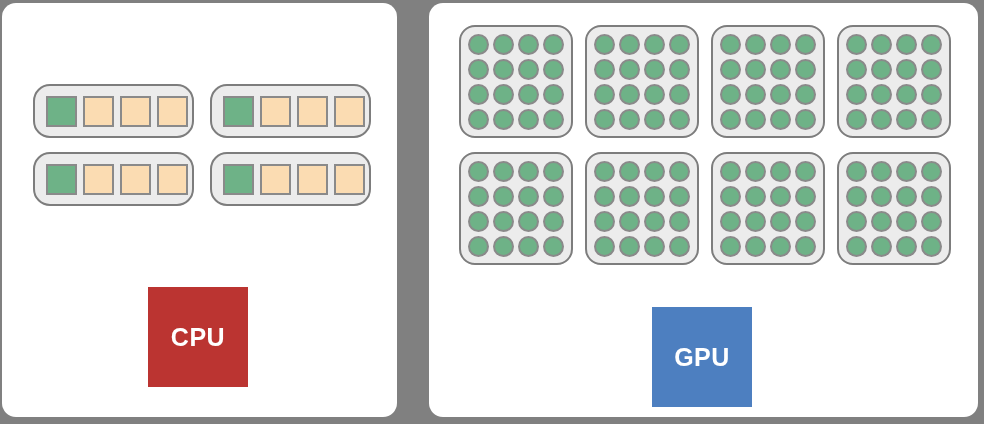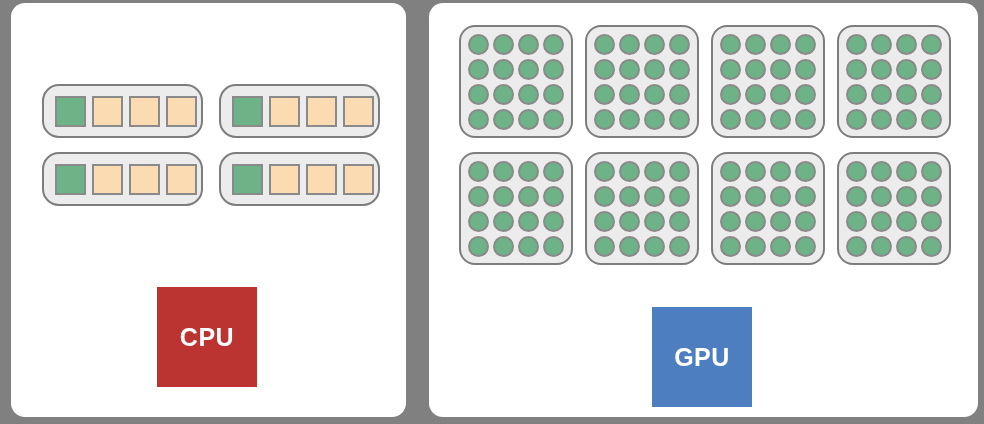--- a/index.html
+++ b/index.html
@@ -18,21 +18,21 @@
     width: 984px;
     height: 424px;
   }
   .panel {
     position: absolute;
     top: 3px;
     height: 414px;
     background: var(--panel, #ffffff);
     border-radius: 14px;
   }
-  .cpu-panel { left: 11px;   width: 395px; }
+  .cpu-panel { left: 2px;   width: 395px; }
   .gpu-panel { left: 429px; width: 549px; }
 
   
   .cores-grid {
     position: absolute;
     left: 31px;
     top: 81px;
     display: grid;
     grid-template-columns: repeat(2, 161px);
     grid-template-rows: repeat(2, 54px);

